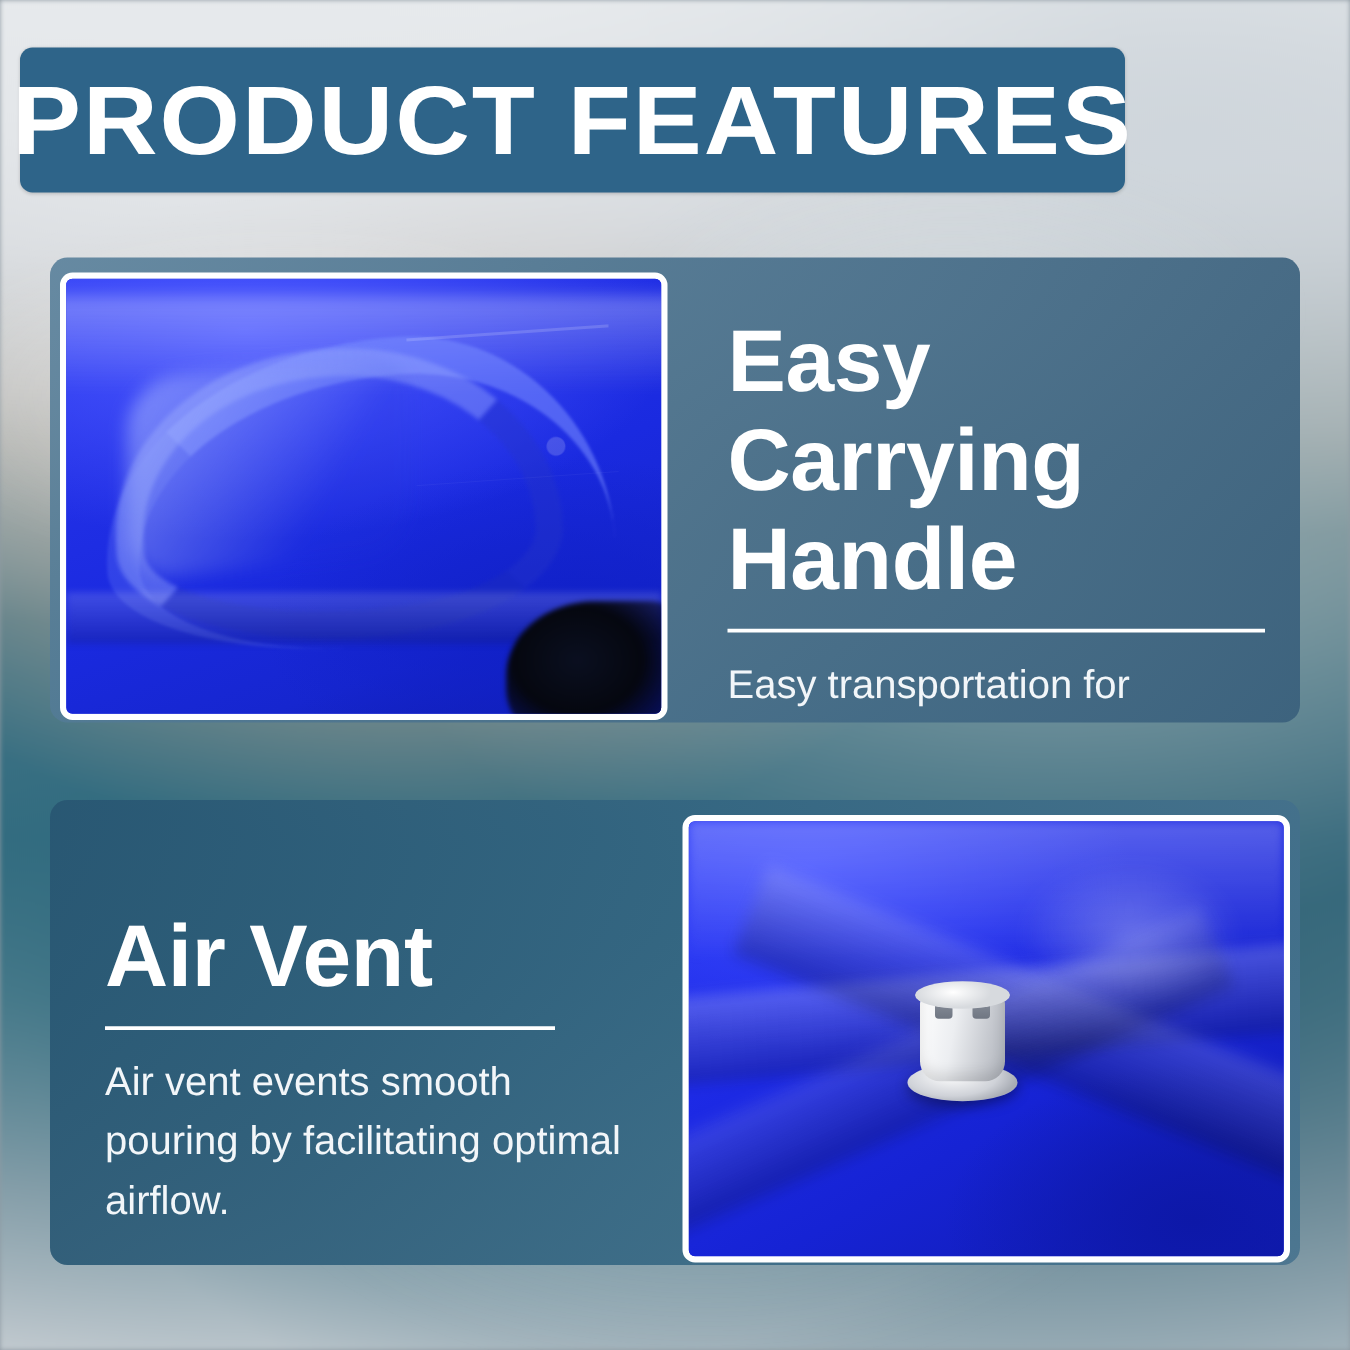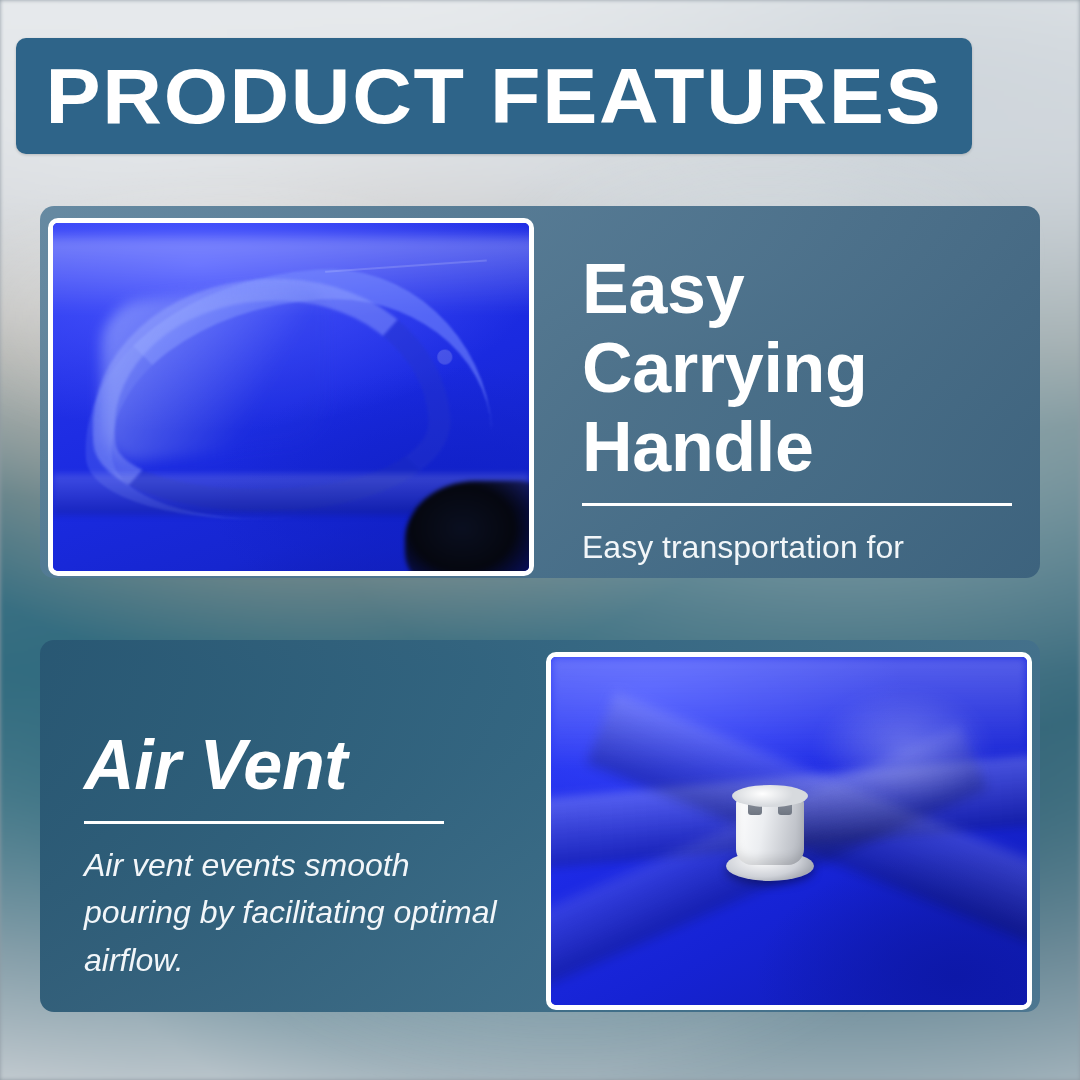--- a/index.html
+++ b/index.html
@@ -43,21 +43,21 @@
       radial-gradient(35% 16% at 70% 24%, rgba(255,255,255,0.22), rgba(255,255,255,0) 70%),
       radial-gradient(45% 22% at 52% 84%, rgba(255,255,255,0.18), rgba(255,255,255,0) 70%);
     filter: blur(14px);
   }
 
   
   .header {
     position: absolute;
     left: 16px;
     top: 38px;
-    width: 956px;
+    width: 884px;
     height: 116px;
     background: #2e6489;
     border-radius: 10px;
     box-shadow: 0 1px 3px rgba(0,0,0,0.18);
     display: flex;
     align-items: center;
     justify-content: center;
   }
   .header-title {
     color: #ffffff;
@@ -307,21 +307,21 @@
     border-radius: 50%;
   }
 
   
   .text-block {
     position: absolute;
     top: 44px;
     width: 430px;
   }
   .text-right { right: 28px; }
-  .text-left { left: 44px; top: 86px; font-style: italic; }
+  .text-left { left: 44px; top: 86px; }
 
   .feature-title {
     color: #ffffff;
     font-weight: bold;
     font-size: 70px;
     line-height: 1.13;
     margin: 0 0 16px 0;
     letter-spacing: -0.3px;
   }
   .title-rule {

